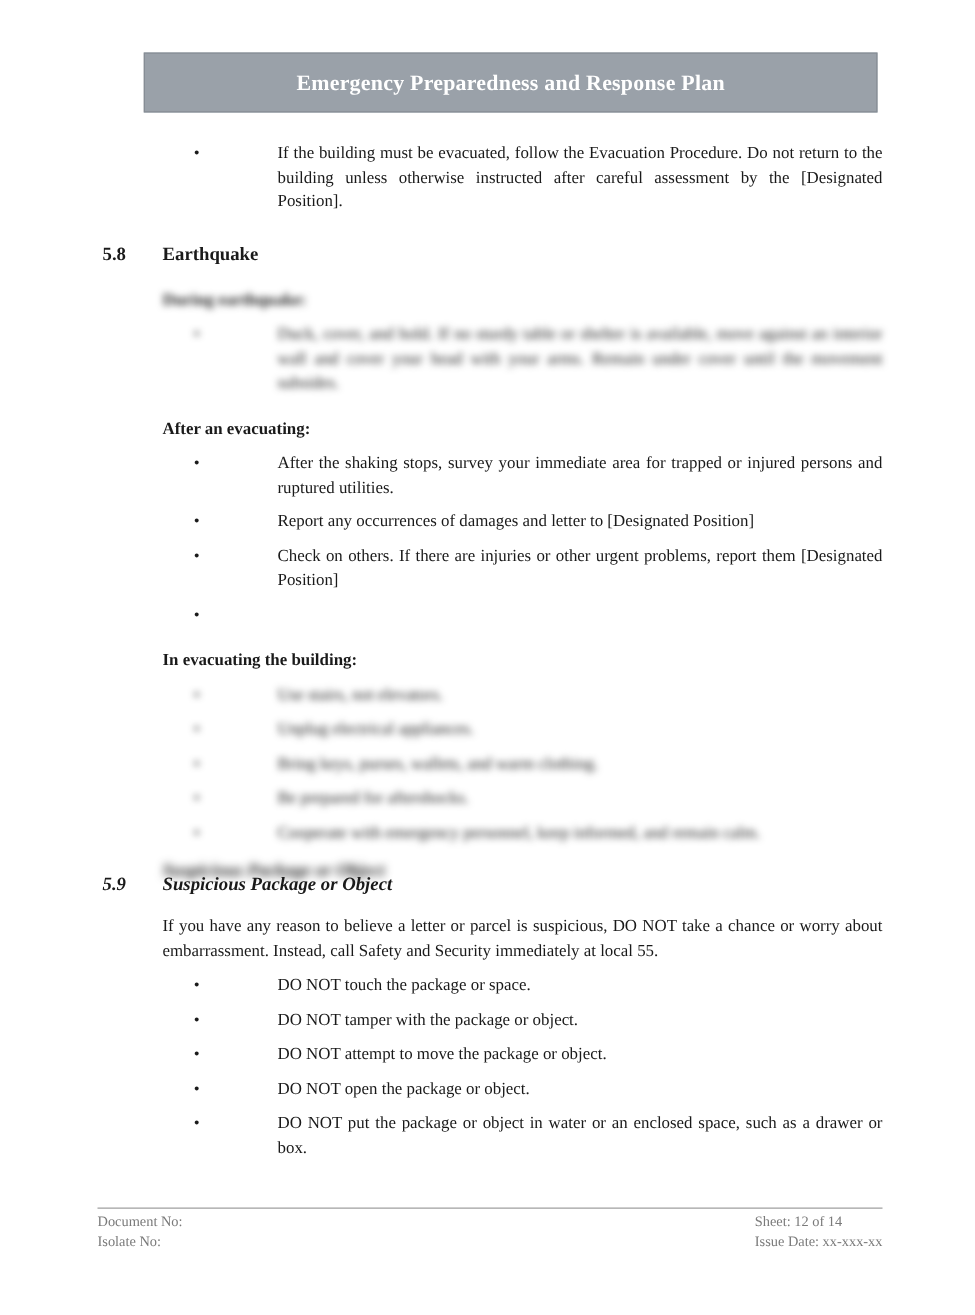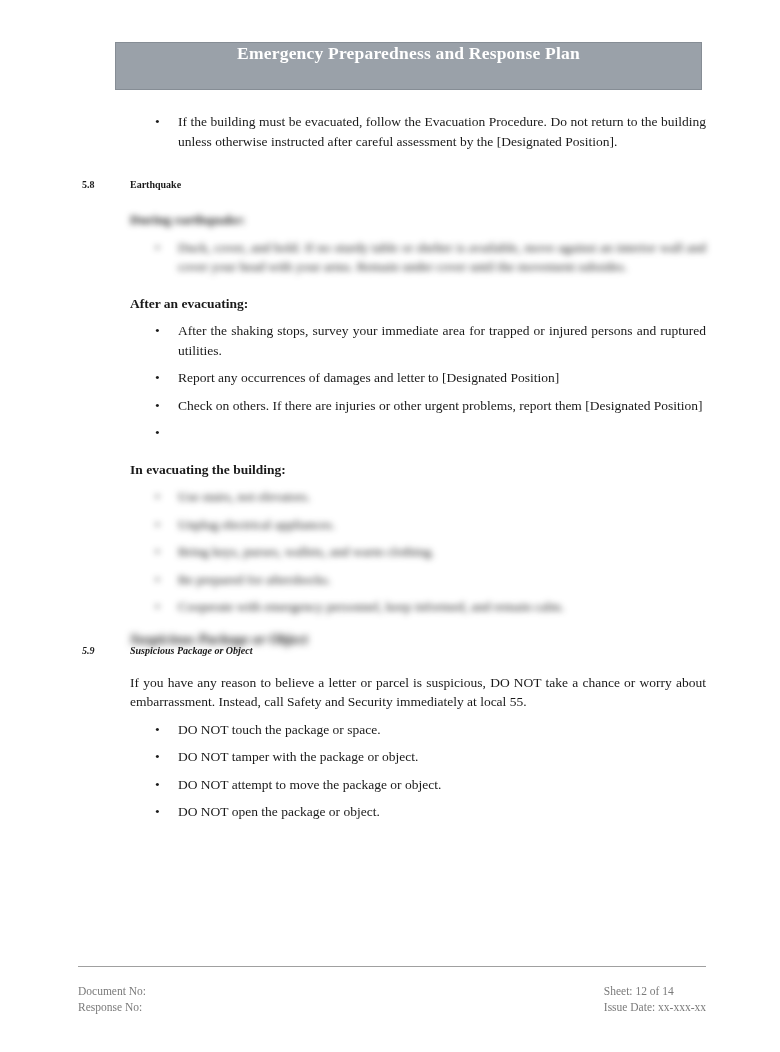--- a/index.html
+++ b/index.html
@@ -10,58 +10,59 @@
     background:#ffffff;
     font-family:"Liberation Serif", serif;
     color:#1a1a1a;
     overflow:hidden;
   }
   .header-bar {
     margin:42px 78px 0 115px;
     height:48px;
     background:#9aa1a9;
     border:1px solid #868d95;
-    display:flex; align-items:flex-start; justify-content:center;
+    display:flex; align-items:center; justify-content:center;
   }
   .header-bar .title {
     color:#ffffff;
     font-size:17.5px;
     font-weight:bold;
     letter-spacing:.2px;
   }
   .content {
     margin:0 74px 0 78px; 
     font-size:13.5px;
     line-height:19.5px;
   }
   
   .bullet {
     display:flex;
     margin-top:8px;
+    gap:44px;
   }
   .bullet .marker {
     width:23px;
     padding-left:0;
     margin-left:77px;
     flex:0 0 23px;
     text-align:left;
   }
   .bullet .marker::before { content:"\2022"; font-size:13.5px; }
   .bullet .btext {
     flex:1;
     text-align:justify;
   }
   .intro-list { margin-top:22px; }
   .intro-list .bullet { margin-top:0; }
 
   .section-heading {
     display:flex;
     margin-top:25px;
     font-weight:bold;
-    font-size:10px;
+    font-size:15px;
     line-height:17px;
   }
   .section-heading .num {
     flex:0 0 52px;
     padding-left:4px;
   }
   .sub-heading {
     margin:17px 0 4px 52px;
     font-weight:bold;
     font-size:13.5px;
@@ -79,21 +80,21 @@
     font-weight:bold;
     font-size:14.5px;
     filter:blur(3.5px);
     color:#222;
     white-space:nowrap;
   }
   .footer {
     position:absolute;
     left:78px; right:74px; top:966px;
     border-top:1px solid #a0a0a0;
-    padding-top:16px;
+    padding-top:3px;
     display:flex;
     justify-content:space-between;
     font-size:11.5px;
     line-height:16px;
     color:#7a7a7a;
   }
   .footer .left { text-align:left; }
   .footer .right { text-align:left; }
 </style>
 </head>
@@ -186,27 +187,31 @@
       <span class="btext">DO NOT tamper with the package or object.</span>
     </div>
     <div class="bullet">
       <span class="marker"></span>
       <span class="btext">DO NOT attempt to move the package or object.</span>
     </div>
     <div class="bullet">
       <span class="marker"></span>
       <span class="btext">DO NOT open the package or object.</span>
     </div>
+    <div class="bullet">
+      <span class="marker"></span>
+      <span class="btext">DO NOT put the package or object in water or an enclosed space, such as a drawer or box.</span>
+    </div>
 
   </div>
 
   <div class="footer">
     <div class="left">
       <div>Document No:</div>
-      <div>Response No:</div>
+      <div>Isolate No:</div>
     </div>
     <div class="right">
       <div>Sheet: 12 of 14</div>
       <div>Issue Date: xx-xxx-xx</div>
     </div>
   </div>
 
 </div>
 
 </body></html>

